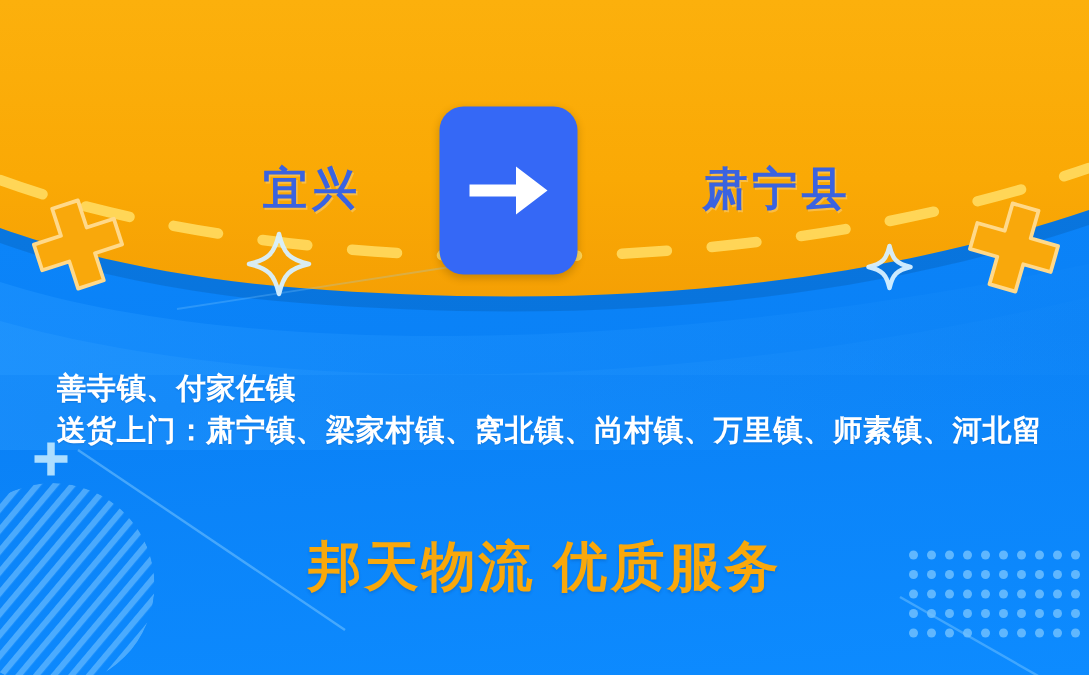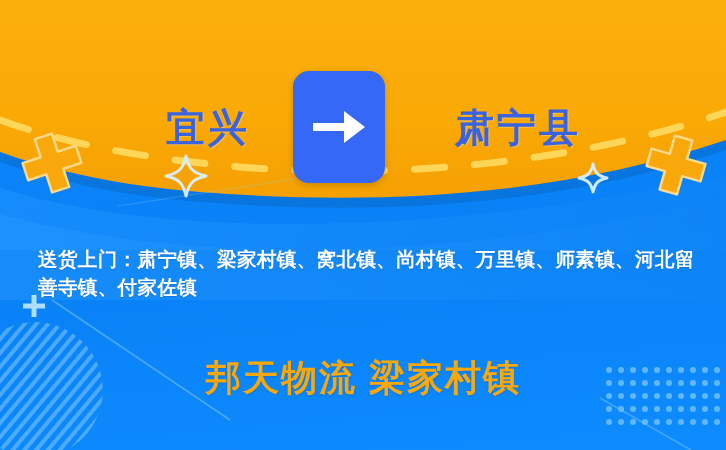--- a/index.html
+++ b/index.html
@@ -36,21 +36,21 @@
     top: 82px;
     width: 726px;
     height: 90px;
     display: flex;
     align-items: center;
     justify-content: center;
     gap: 0px;
     z-index: 6;
   }
   .city {
-    font-size: 39px;
+    font-size: 30px;
     font-weight: bold;
     color: #3a63e0;
     letter-spacing: 3px;
     text-shadow: 1px 1px 0 rgba(255,255,255,.25);
     width: 170px;
     text-align: center;
     line-height: 1;
   }
   .city.left { text-align: center; }
   .city.right { text-align: center; padding-left: 48px; }
@@ -239,19 +239,19 @@
     <div class="arrow-box">
       <svg width="56" height="42" viewBox="0 0 56 42">
         <path d="M2,17 L33,17 L33,5 L54,21 L33,37 L33,25 L2,25 Z" fill="#ffffff"></path>
       </svg>
     </div>
 
     <div class="city right">肃宁县</div>
   </div>
 
   <div class="delivery">
+    <div>善寺镇、付家佐镇</div>
     <div>送货上门：肃宁镇、梁家村镇、窝北镇、尚村镇、万里镇、师素镇、河北留</div>
-    <div>善寺镇、付家佐镇</div>
   </div>
 
-  <div class="slogan">邦天物流 梁家村镇</div>
+  <div class="slogan">邦天物流 优质服务</div>
 
 </div>
 
 </body></html>

